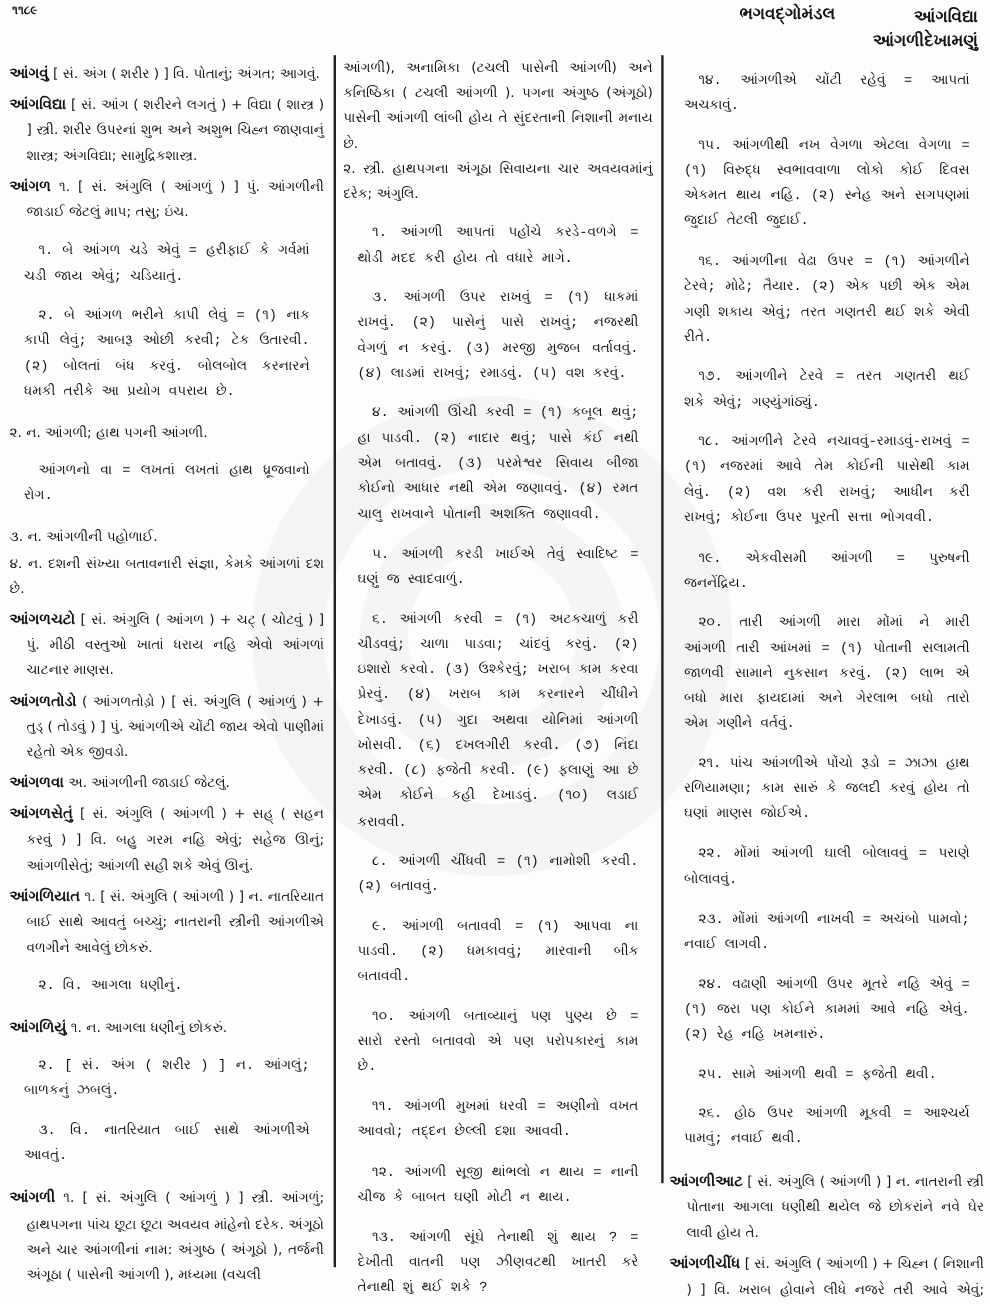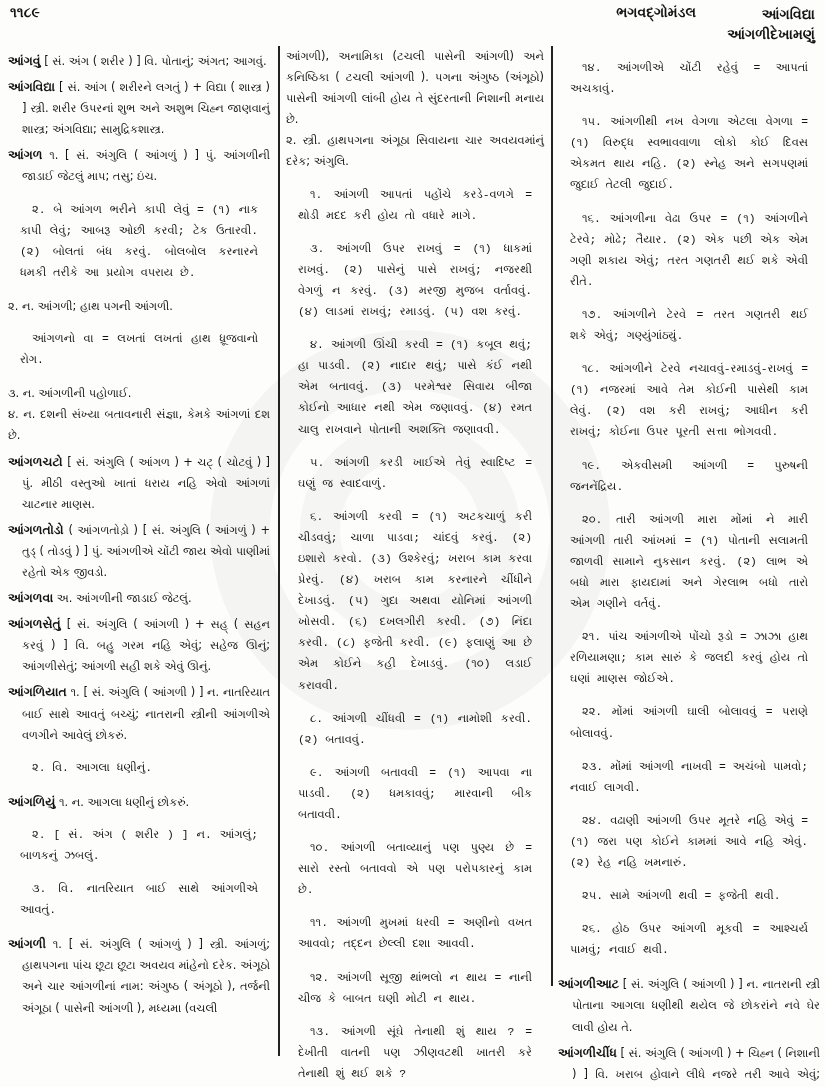--- a/index.html
+++ b/index.html
@@ -4,21 +4,21 @@
 <style>
   html, body { margin: 0; padding: 0; background: #ffffff; }
   body { width: 825px; height: 1087px; overflow: hidden; position: relative;
          font-family: "DejaVu Sans", sans-serif; color: #141414; }
   .page { position: absolute; left: 0; top: 0; width: 825px; height: 1087px; background: #fdfdfc; }
   .watermark { position: absolute; left: 210px; top: 330px; width: 400px; height: 400px;
                border-radius: 50%; border: 60px solid rgba(0,0,0,0.035); box-sizing: border-box; pointer-events: none; }
   .watermark2 { position: absolute; left: 300px; top: 420px; width: 220px; height: 220px;
                border-radius: 50%; border: 40px solid rgba(0,0,0,0.03); box-sizing: border-box; pointer-events: none; }
   .header { position: absolute; left: 0; top: 0; width: 825px; height: 48px; }
-  .pgnum { position: absolute; left: 10px; top: 4px; font-size: 14px; font-weight: bold; }
+  .pgnum { position: absolute; left: 10px; top: 4px; font-size: 10px; font-weight: bold; }
   .runtitle { position: absolute; left: 12px; width: 684px; top: 4px; text-align: right; font-size: 14px; font-weight: bold; }
   .guide { position: absolute; right: 10px; top: 4px; text-align: right; font-size: 14px; font-weight: bold; line-height: 20px; }
   .cols { position: absolute; left: 8px; top: 46px; width: 812px; height: 1020px; }
   .col { position: absolute; top: 0; font-size: 11.4px; line-height: 21.1px; text-align: justify; }
   .c1 { left: 0; width: 262px; }
   .c2 { left: 278px; width: 258px; }
   .c3 { left: 550px; width: 262px; }
   .divider { position: absolute; top: 0; width: 2px; background: #222; }
   .d1 { left: 270px; height: 1010px; }
   .d2 { left: 543px; height: 940px; }
@@ -42,20 +42,21 @@
       <div>આંગવિદ્યા</div>
       <div>આંગળીદેખામણું</div>
     </div>
   </div>
 
   <div class="cols">
     <div class="col c1">
         <p class="entry gap"><span class="hw">આંગવું</span><span> [ સં. અંગ ( શરીર ) ] વિ. પોતાનું; અંગત; આગવું.</span></p>
         <p class="entry gap"><span class="hw">આંગવિદ્યા</span><span> [ સં. આંગ ( શરીરને લગતું ) + વિદ્યા ( શાસ્ત્ર ) ] સ્ત્રી. શરીર ઉપરનાં શુભ અને અશુભ ચિહ્ન જાણવાનું શાસ્ત્ર; અંગવિદ્યા; સામુદ્રિકશાસ્ત્ર.</span></p>
         <p class="entry gap"><span class="hw">આંગળ</span><span> ૧. [ સં. અંગુલિ ( આંગળું ) ] પું. આંગળીની જાડાઈ જેટલું માપ; તસુ; ઇંચ.</span></p>
+        <p class="sub"><span>૧. બે આંગળ ચડે એવું = હરીફાઈ કે ગર્વમાં ચડી જાય એવું; ચડિયાતું.</span></p>
         <p class="sub"><span>૨. બે આંગળ ભરીને કાપી લેવું = (૧) નાક કાપી લેવું; આબરૂ ઓછી કરવી; ટેક ઉતારવી. (૨) બોલતાં બંધ કરવું. બોલબોલ કરનારને ધમકી તરીકે આ પ્રયોગ વપરાય છે.</span></p>
         <p class="plain"><span>૨. ન. આંગળી; હાથ પગની આંગળી.</span></p>
         <p class="sub"><span>આંગળનો વા = લખતાં લખતાં હાથ ધ્રૂજવાનો રોગ.</span></p>
         <p class="plain"><span>૩. ન. આંગળીની પહોળાઈ.</span></p>
         <p class="plain"><span>૪. ન. દશની સંખ્યા બતાવનારી સંજ્ઞા, કેમકે આંગળાં દશ છે.</span></p>
         <p class="entry gap"><span class="hw">આંગળચટો</span><span> [ સં. અંગુલિ ( આંગળ ) + ચટ્ ( ચોટવું ) ] પું. મીઠી વસ્તુઓ ખાતાં ધરાય નહિ એવો આંગળાં ચાટનાર માણસ.</span></p>
         <p class="entry gap"><span class="hw">આંગળતોડો</span><span> ( આંગળતોડ઼ો ) [ સં. અંગુલિ ( આંગળું ) + તુડ્ ( તોડવું ) ] પું. આંગળીએ ચોંટી જાય એવો પાણીમાં રહેતો એક જીવડો.</span></p>
         <p class="entry gap"><span class="hw">આંગળવા</span><span> અ. આંગળીની જાડાઈ જેટલું.</span></p>
         <p class="entry gap"><span class="hw">આંગળસેતું</span><span> [ સં. અંગુલિ ( આંગળી ) + સહ્ ( સહન કરવું ) ] વિ. બહુ ગરમ નહિ એવું; સહેજ ઊનું; આંગળીસેતું; આંગળી સહી શકે એવું ઊનું.</span></p>
         <p class="entry gap"><span class="hw">આંગળિયાત</span><span> ૧. [ સં. અંગુલિ ( આંગળી ) ] ન. નાતરિયાત બાઈ સાથે આવતું બચ્ચું; નાતરાની સ્ત્રીની આંગળીએ વળગીને આવેલું છોકરું.</span></p>

